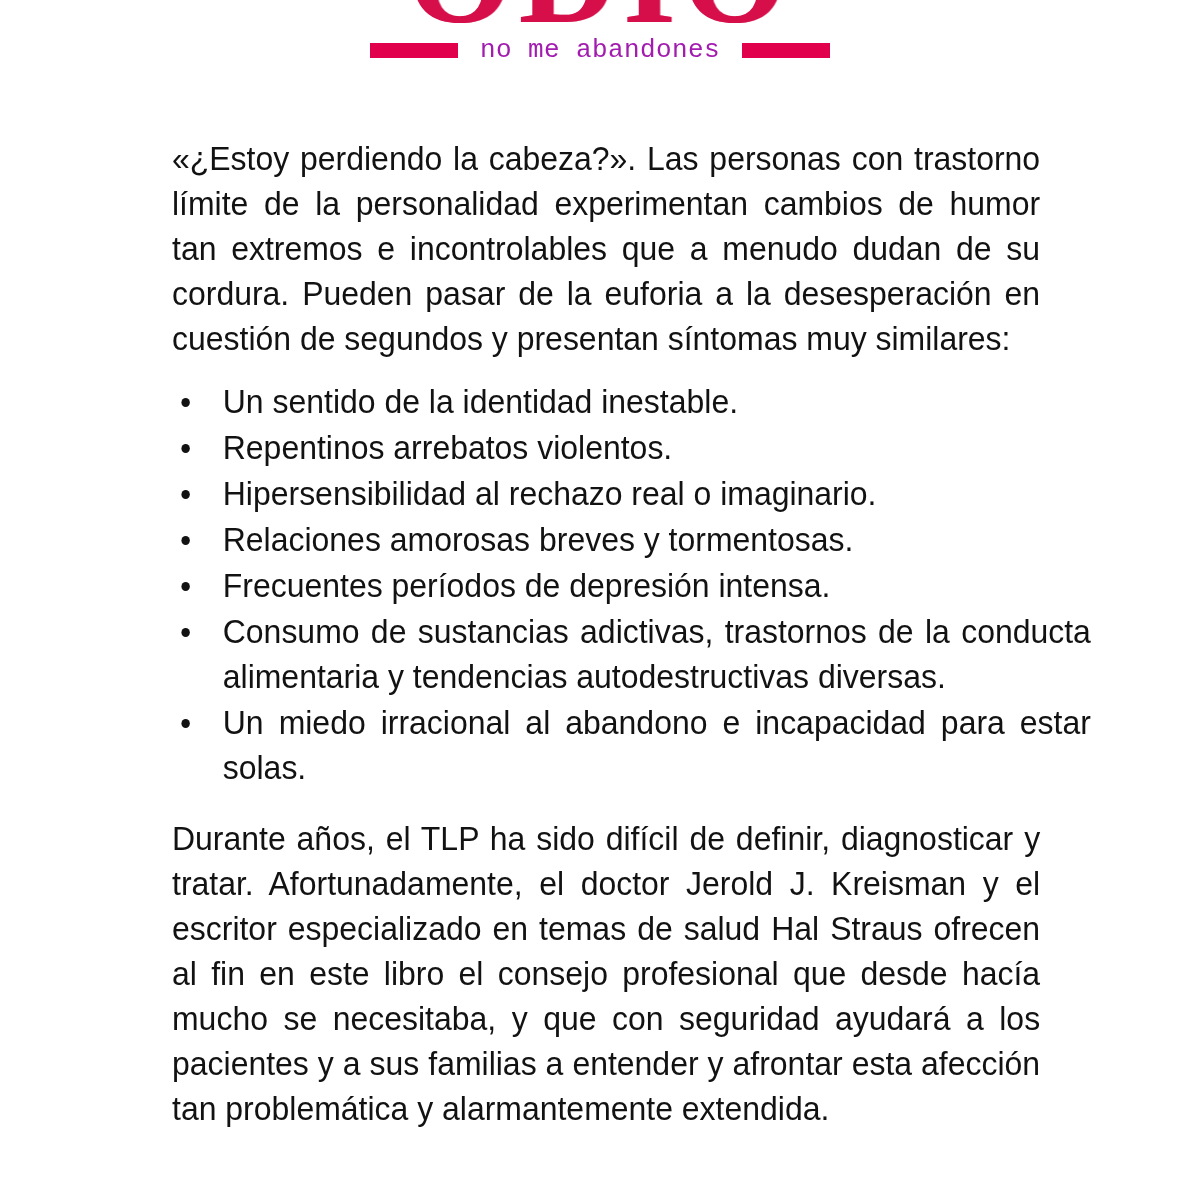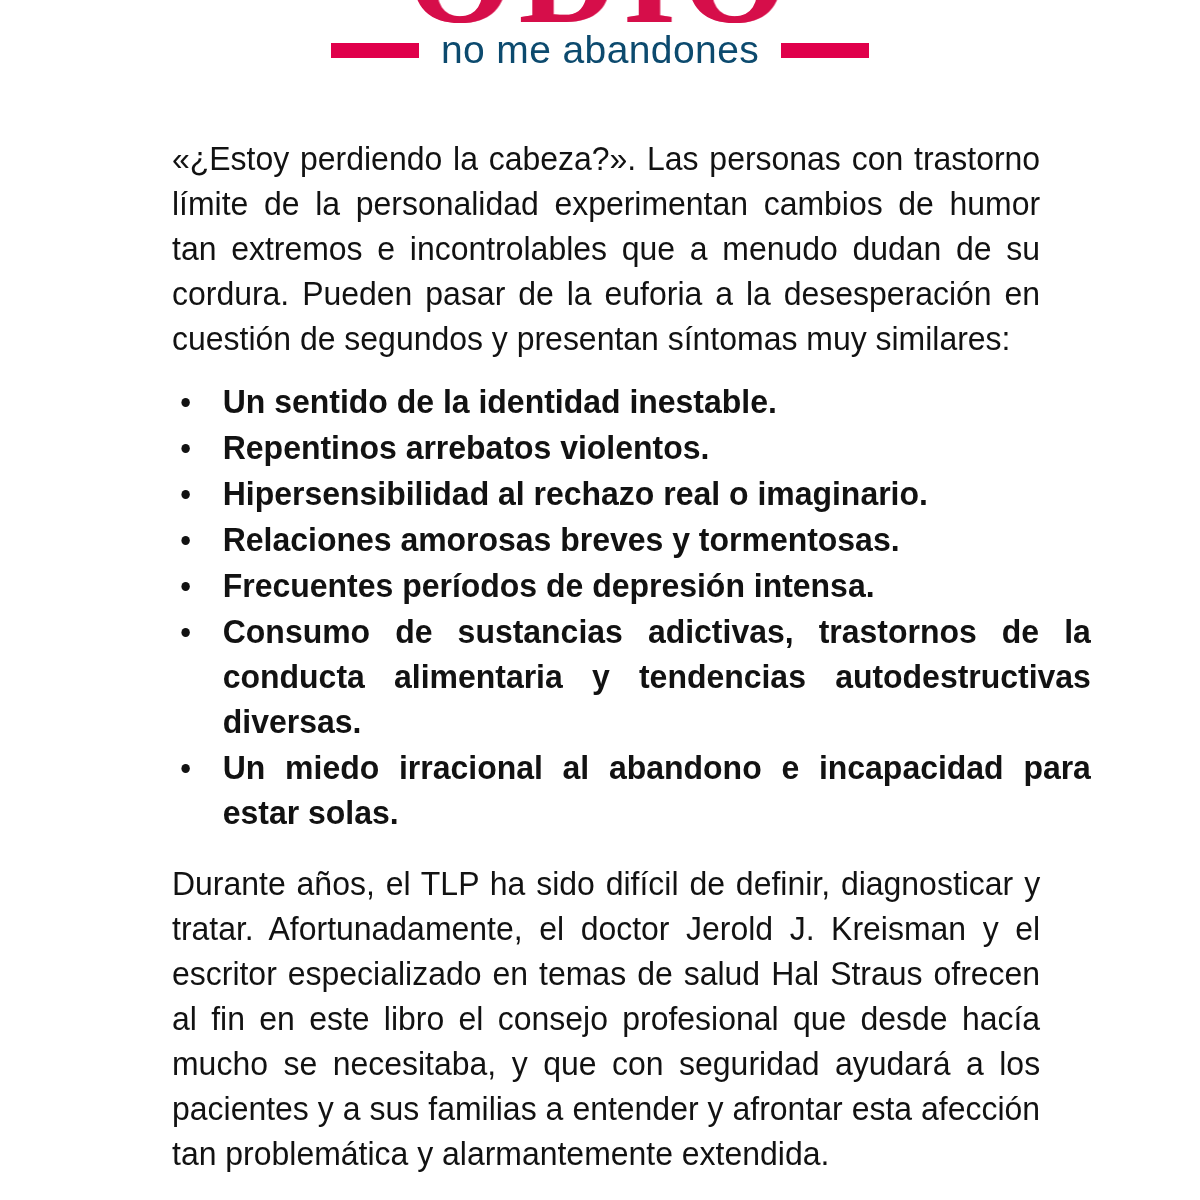--- a/index.html
+++ b/index.html
@@ -76,24 +76,24 @@
   }
 
   .rule-bar {
     width: 88px;
     height: 15px;
     background: #E0004B;
     flex: 0 0 auto;
   }
 
   .subtitle {
-    font-family: Liberation Sans, sans-serif;
-    font-size: 39px;
+    font-family: Liberation Mono, monospace;
+    font-size: 26px;
     font-weight: 400;
-    color: #0c4a6e;
+    color: #a21caf;
     letter-spacing: 0.4px;
     white-space: nowrap;
   }
 
   
   .content {
     position: absolute;
     top: 136px;
     left: 172px;
     width: 868px;
@@ -110,21 +110,20 @@
     font-stretch: condensed;
     transform: scaleX(0.94);
     transform-origin: left top;
     width: 106.4%;
   }
 
   .bullet-list {
     list-style: none;
     margin: 18px 0 18px 0;
     padding: 0;
-    font-weight: bold;
   }
 
   .bullet-item {
     position: relative;
     font-family: "Liberation Sans", sans-serif;
     font-size: 34px;
     line-height: 45px;
     color: #121212;
     padding-left: 54px;
     margin: 0 0 1px 0;

